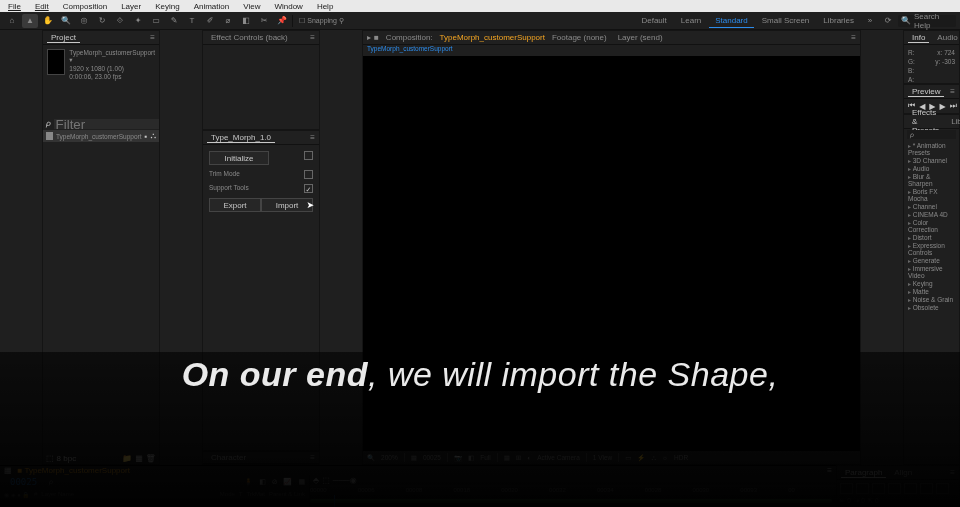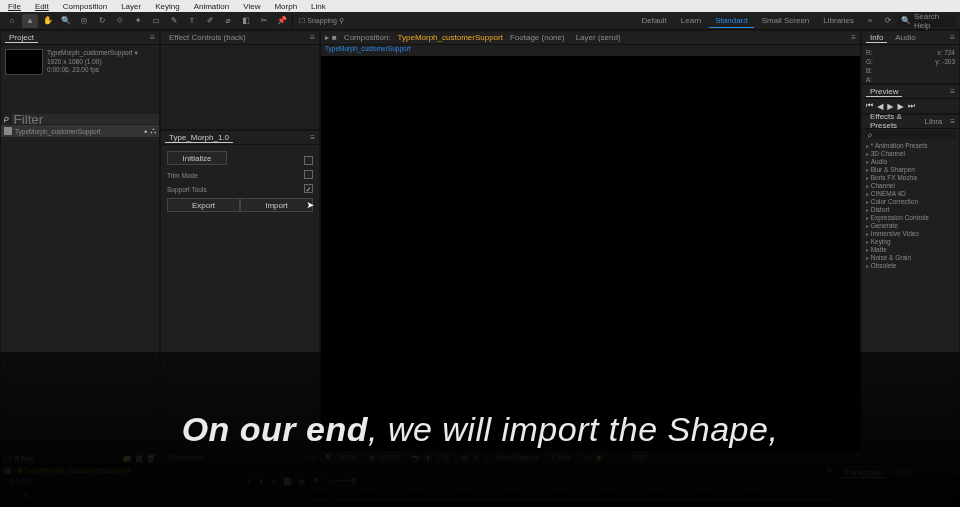--- a/index.html
+++ b/index.html
@@ -33,21 +33,21 @@
   .tb-btn.sel{background:#3a3a3a;border-radius:2px;}
   .tb-sep{width:1px;height:12px;background:#111;}
   .tb-spacer{flex:1;}
   .tb-grp{display:flex;gap:2px;align-items:center;padding:0 4px;font-size:7px;color:var(--text-dim);}
   .tb-tab{padding:2px 6px;color:var(--text-dim);}
   .tb-tab.sel{color:var(--accent);border-bottom:1px solid var(--accent);}
   .search{height:12px;width:58px;background:var(--bg3);display:flex;align-items:center;padding:0 3px;gap:3px;border-radius:2px;}
 
   
   .workspace{flex:1;display:flex;min-height:0;}
-  .col{display:flex;flex-direction:column;min-width:0;}
+  .col{display:flex;flex-direction:column;min-width:0;padding-left:42px;}
   .panel{display:flex;flex-direction:column;background:var(--bg2);border:1px solid #141414;}
   .p-head{height:14px;background:var(--panel-head);display:flex;align-items:center;gap:4px;padding:0 4px;color:var(--text-dim);border-bottom:1px solid #111;}
   .p-tab{padding:0 4px;color:var(--text);}
   .p-tab.dim{color:var(--text-dim);}
   .p-tab.sel{color:var(--text);border-bottom:1px solid var(--text);}
   .p-menu{margin-left:auto;}
   .panel-body{flex:1;overflow:hidden;}
 
   
   .proj-info{display:flex;gap:4px;padding:4px;}
@@ -59,21 +59,21 @@
   .proj-item .ico{width:8px;height:8px;background:#888;}
   .proj-footer{display:flex;gap:3px;padding:0 3px;height:12px;align-items:center;}
 
   
   .ec-body{padding:3px;color:var(--text-dim);}
 
   
   .tm-body{padding:6px;display:flex;flex-direction:column;gap:5px;}
   .tm-field{height:14px;border:1px solid #444;display:flex;align-items:center;justify-content:center;padding:0 4px;background:#262626;}
   .tm-field.btn{width:60px;}
-  .tm-row{display:flex;justify-content:space-between;align-items:flex-end;}
+  .tm-row{display:flex;justify-content:space-between;align-items:flex-start;}
   .tm-check{width:9px;height:9px;border:1px solid #666;background:#222;position:relative;}
   .tm-check.checked::after{content:"✓";position:absolute;inset:0;font-size:7px;color:var(--text);text-align:center;line-height:9px;}
   .tm-btns{display:flex;width:100%;}
   .tm-btns .tm-field{flex:1;}
 
   
   .viewer{background:#000;flex:1;}
   .viewer-head{display:flex;gap:3px;align-items:center;height:14px;}
   .viewer-foot{height:13px;background:#222;display:flex;align-items:center;gap:6px;padding:0 4px;font-size:6.5px;color:var(--text-dim);}
   .vf-sep{width:1px;height:9px;background:#444;}
@@ -101,43 +101,43 @@
   .tl-play{position:absolute;left:24px;top:0;height:26px;width:1px;background:var(--accent);}
   .tl-right-top{display:flex;align-items:center;height:10px;gap:3px;padding:0 3px;}
   .tl-icon{font-size:7px;}
 
   
   .para-body{padding:3px;display:flex;flex-direction:column;gap:3px;}
   .para-row{display:flex;gap:3px;}
   .pa-btn{width:13px;height:11px;border:1px solid #444;display:flex;color:#aaa;}
 
   
-  .caption{position:absolute;left:0;right:0;bottom:0;height:155px;background:linear-gradient(rgba(0,0,0,.6),rgba(0,0,0,.98));display:flex;align-items:center;justify-content:center;text-align:center;color:var(--caption-fg);}
+  .caption{position:absolute;left:0;right:0;bottom:0;height:155px;background:linear-gradient(rgba(0,0,0,.6),rgba(0,0,0,.98));display:flex;align-items:flex-start;justify-content:center;text-align:center;color:var(--caption-fg);}
   .caption .line{font-size:34px;font-style:italic;font-family:"Segoe UI","Helvetica Neue",Arial;font-weight:300;line-height:1.3;letter-spacing:.5px;}
   .caption .bold{font-weight:700;}
 
   .mini{font-size:6.5px;color:var(--text-dim);}
   .amber{color:var(--amber);}
   .accent{color:var(--accent);}
 </style>
 </head>
 <body>
 
 <div class="app">
 
   <div class="menubar">
     <span><span class="u">File</span></span>
     <span><span class="u">Edit</span></span>
     <span><span>Composition</span></span>
     <span><span>Layer</span></span>
     <span><span>Keying</span></span>
     <span><span>Animation</span></span>
     <span><span>View</span></span>
-    <span><span>Morph</span></span>
-    <span><span>Link</span></span>
+    <span><span>Window</span></span>
+    <span><span>Help</span></span>
   </div>
 
   <div class="toolbar">
     <div class="tb-btn">⌂</div>
     <div class="tb-btn sel">▲</div>
     <div class="tb-btn">✋</div>
     <div class="tb-btn">🔍</div>
     <div class="tb-btn">◎</div>
     <div class="tb-btn">↻</div>
     <div class="tb-btn">⟐</div>

